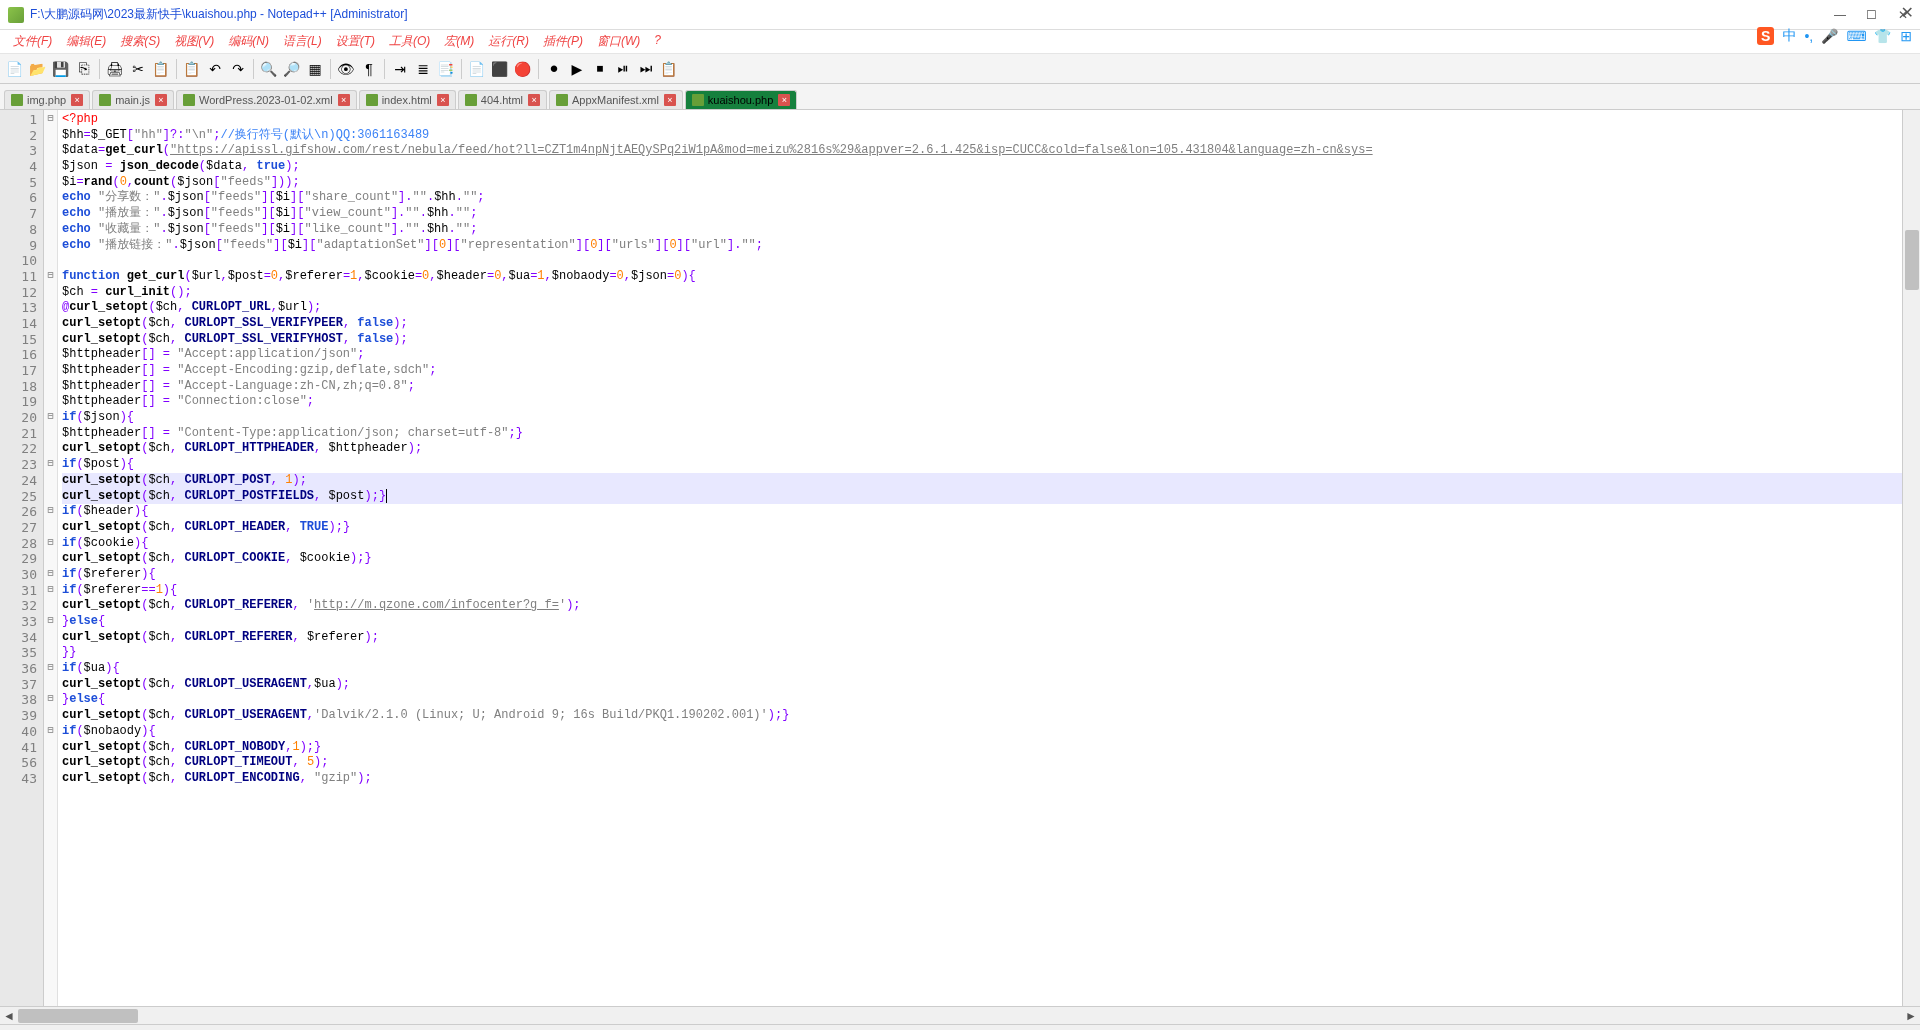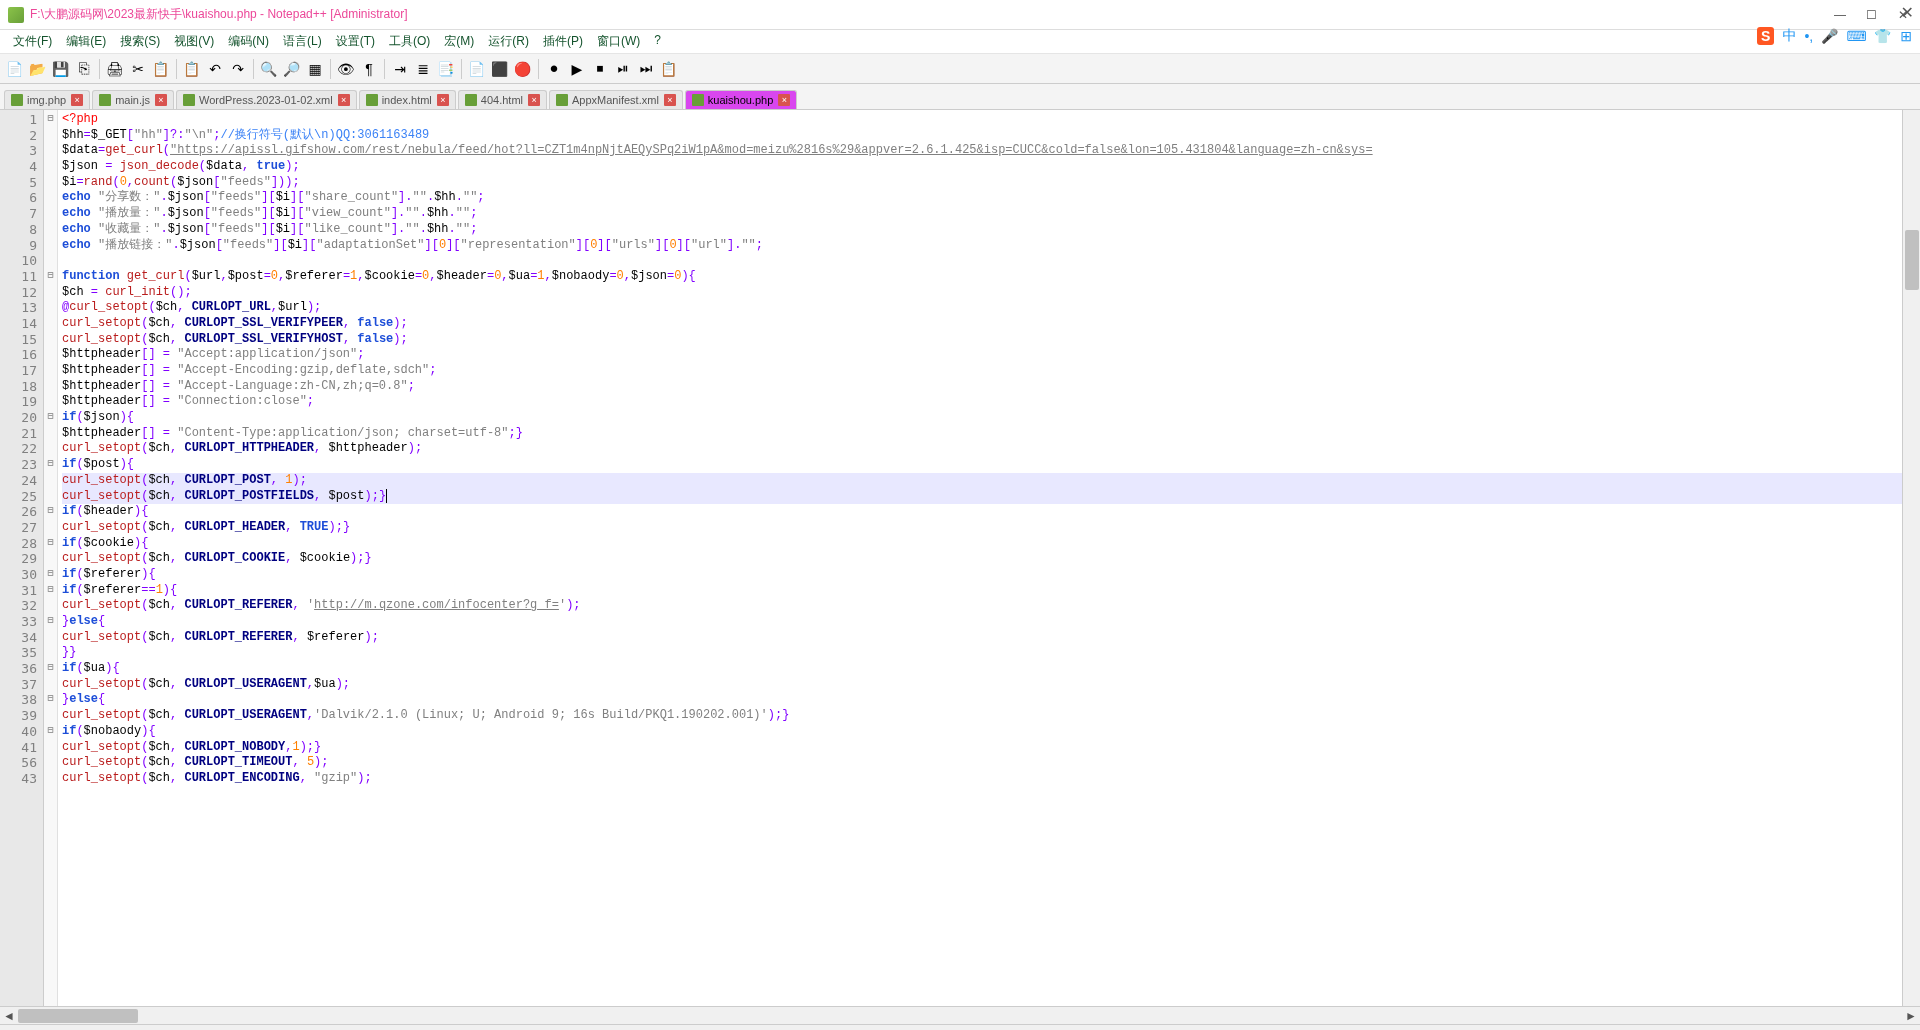--- a/index.html
+++ b/index.html
@@ -1,44 +1,44 @@
 <!DOCTYPE html>
 <html><head>
 <meta charset="utf-8">
 <style>
 * { margin: 0; padding: 0; box-sizing: border-box; }
 body { font-family: "Microsoft YaHei", "Segoe UI", sans-serif; font-size: 12px; background: #f0f0f0; overflow: hidden; }
 .titlebar { background: #fff; height: 30px; display: flex; align-items: center; padding: 0 8px; border-bottom: 1px solid #ddd; }
 .titlebar .icon { width: 16px; height: 16px; margin-right: 6px; background: linear-gradient(135deg,#8bc34a,#689f38); border-radius: 2px; }
-.titlebar .title { flex: 1; color: #ec4899; font-size: 12px; }
+.titlebar .title { flex: 1; color: #1d4ed8; font-size: 12px; }
 .titlebar .winbtns { display: flex; gap: 18px; }
 .titlebar .winbtn { width: 14px; height: 14px; cursor: pointer; color: #555; }
 .menubar { background: #fff; height: 24px; display: flex; align-items: center; padding: 0 6px; border-bottom: 1px solid #e5e5e5; position: relative; }
-.menubar .menuitem { padding: 4px 7px; cursor: pointer; color: #14532d; }
+.menubar .menuitem { padding: 4px 7px; cursor: pointer; color: #ef4444; font-style: italic; }
 .menubar .ime { position: absolute; right: 8px; top: -3px; display: flex; gap: 8px; align-items: center; }
 .menubar .ime span { font-size: 14px; }
 .menubar .close-btn { position: absolute; right: 6px; top: -27px; font-size: 16px; color: #555; cursor: pointer; }
 .toolbar { background: #f4f4f4; height: 30px; display: flex; align-items: center; padding: 0 4px; border-bottom: 1px solid #ccc; gap: 1px; }
 .toolbar .tbtn { width: 22px; height: 22px; border: 1px solid transparent; display: flex; align-items: center; justify-content: center; cursor: pointer; font-size: 14px; }
 .toolbar .sep { width: 1px; height: 20px; background: #ccc; margin: 0 3px; }
 .tabbar { background: #f4f4f4; height: 26px; display: flex; align-items: flex-end; padding: 0 4px; border-bottom: 1px solid #ccc; }
 .tab { display: flex; padding: 3px 6px; background: #e8e8e8; border: 1px solid #ccc; border-bottom: none; margin-right: 2px; cursor: pointer; font-size: 11px; color: #555; border-radius: 3px 3px 0 0; }
-.tab.active { background: #d946ef; color: #000; }
+.tab.active { background: #15803d; color: #000; }
 .tab .tabicon { width: 12px; height: 12px; margin-right: 4px; background: #689f38; border-radius: 1px; }
 .tab .tabclose { margin-left: 5px; width: 12px; height: 12px; background: #d9534f; color: #fff; font-size: 9px; display: flex; align-items: center; justify-content: center; border-radius: 1px; }
 .editor { display: flex; height: calc(100vh - 30px - 24px - 30px - 26px - 24px); background: #fff; position: relative; }
 .gutter { width: 44px; background: #e8e8e8; border-right: 1px solid #ccc; text-align: right; padding: 2px 6px 2px 2px; color: #808080; font-family: Consolas, monospace; font-size: 13px; line-height: 15.7px; }
 .gutter .ln { height: 15.7px; }
 .fold { width: 14px; background: #f8f8f8; border-right: 1px solid #e0e0e0; font-family: Consolas, monospace; font-size: 10px; line-height: 15.7px; color: #808080; }
 .fold .fr { height: 15.7px; text-align: center; }
 .code { flex: 1; padding: 2px 4px; font-family: Consolas, "Courier New", monospace; font-size: 12px; line-height: 15.7px; white-space: pre; overflow-x: auto; position: relative; }
 .code .row { height: 15.7px; }
 .code .row.hl { background: #e8e8ff; }
 .kw { color: #1d4ed8; font-weight: bold; }
-.fn { color: #b91c1c; font-weight: normal; }
+.fn { color: #000000; font-weight: bold; }
 .var { color: #000000; }
 .str { color: #808080; }
 .num { color: #ff8000; }
 .cmt { color: #3b82f6; }
 .op { color: #8000ff; }
 .url { color: #808080; text-decoration: underline; }
 .tag { color: #ff0000; }
 .const { color: #000080; font-weight: bold; margin-top: 24px; }
 .caret { display:inline-block; width:1px; height:14px; background:#000; vertical-align:middle; }
 .hscroll { height: 18px; background: #f0f0f0; border-top: 1px solid #ccc; display:flex; }

